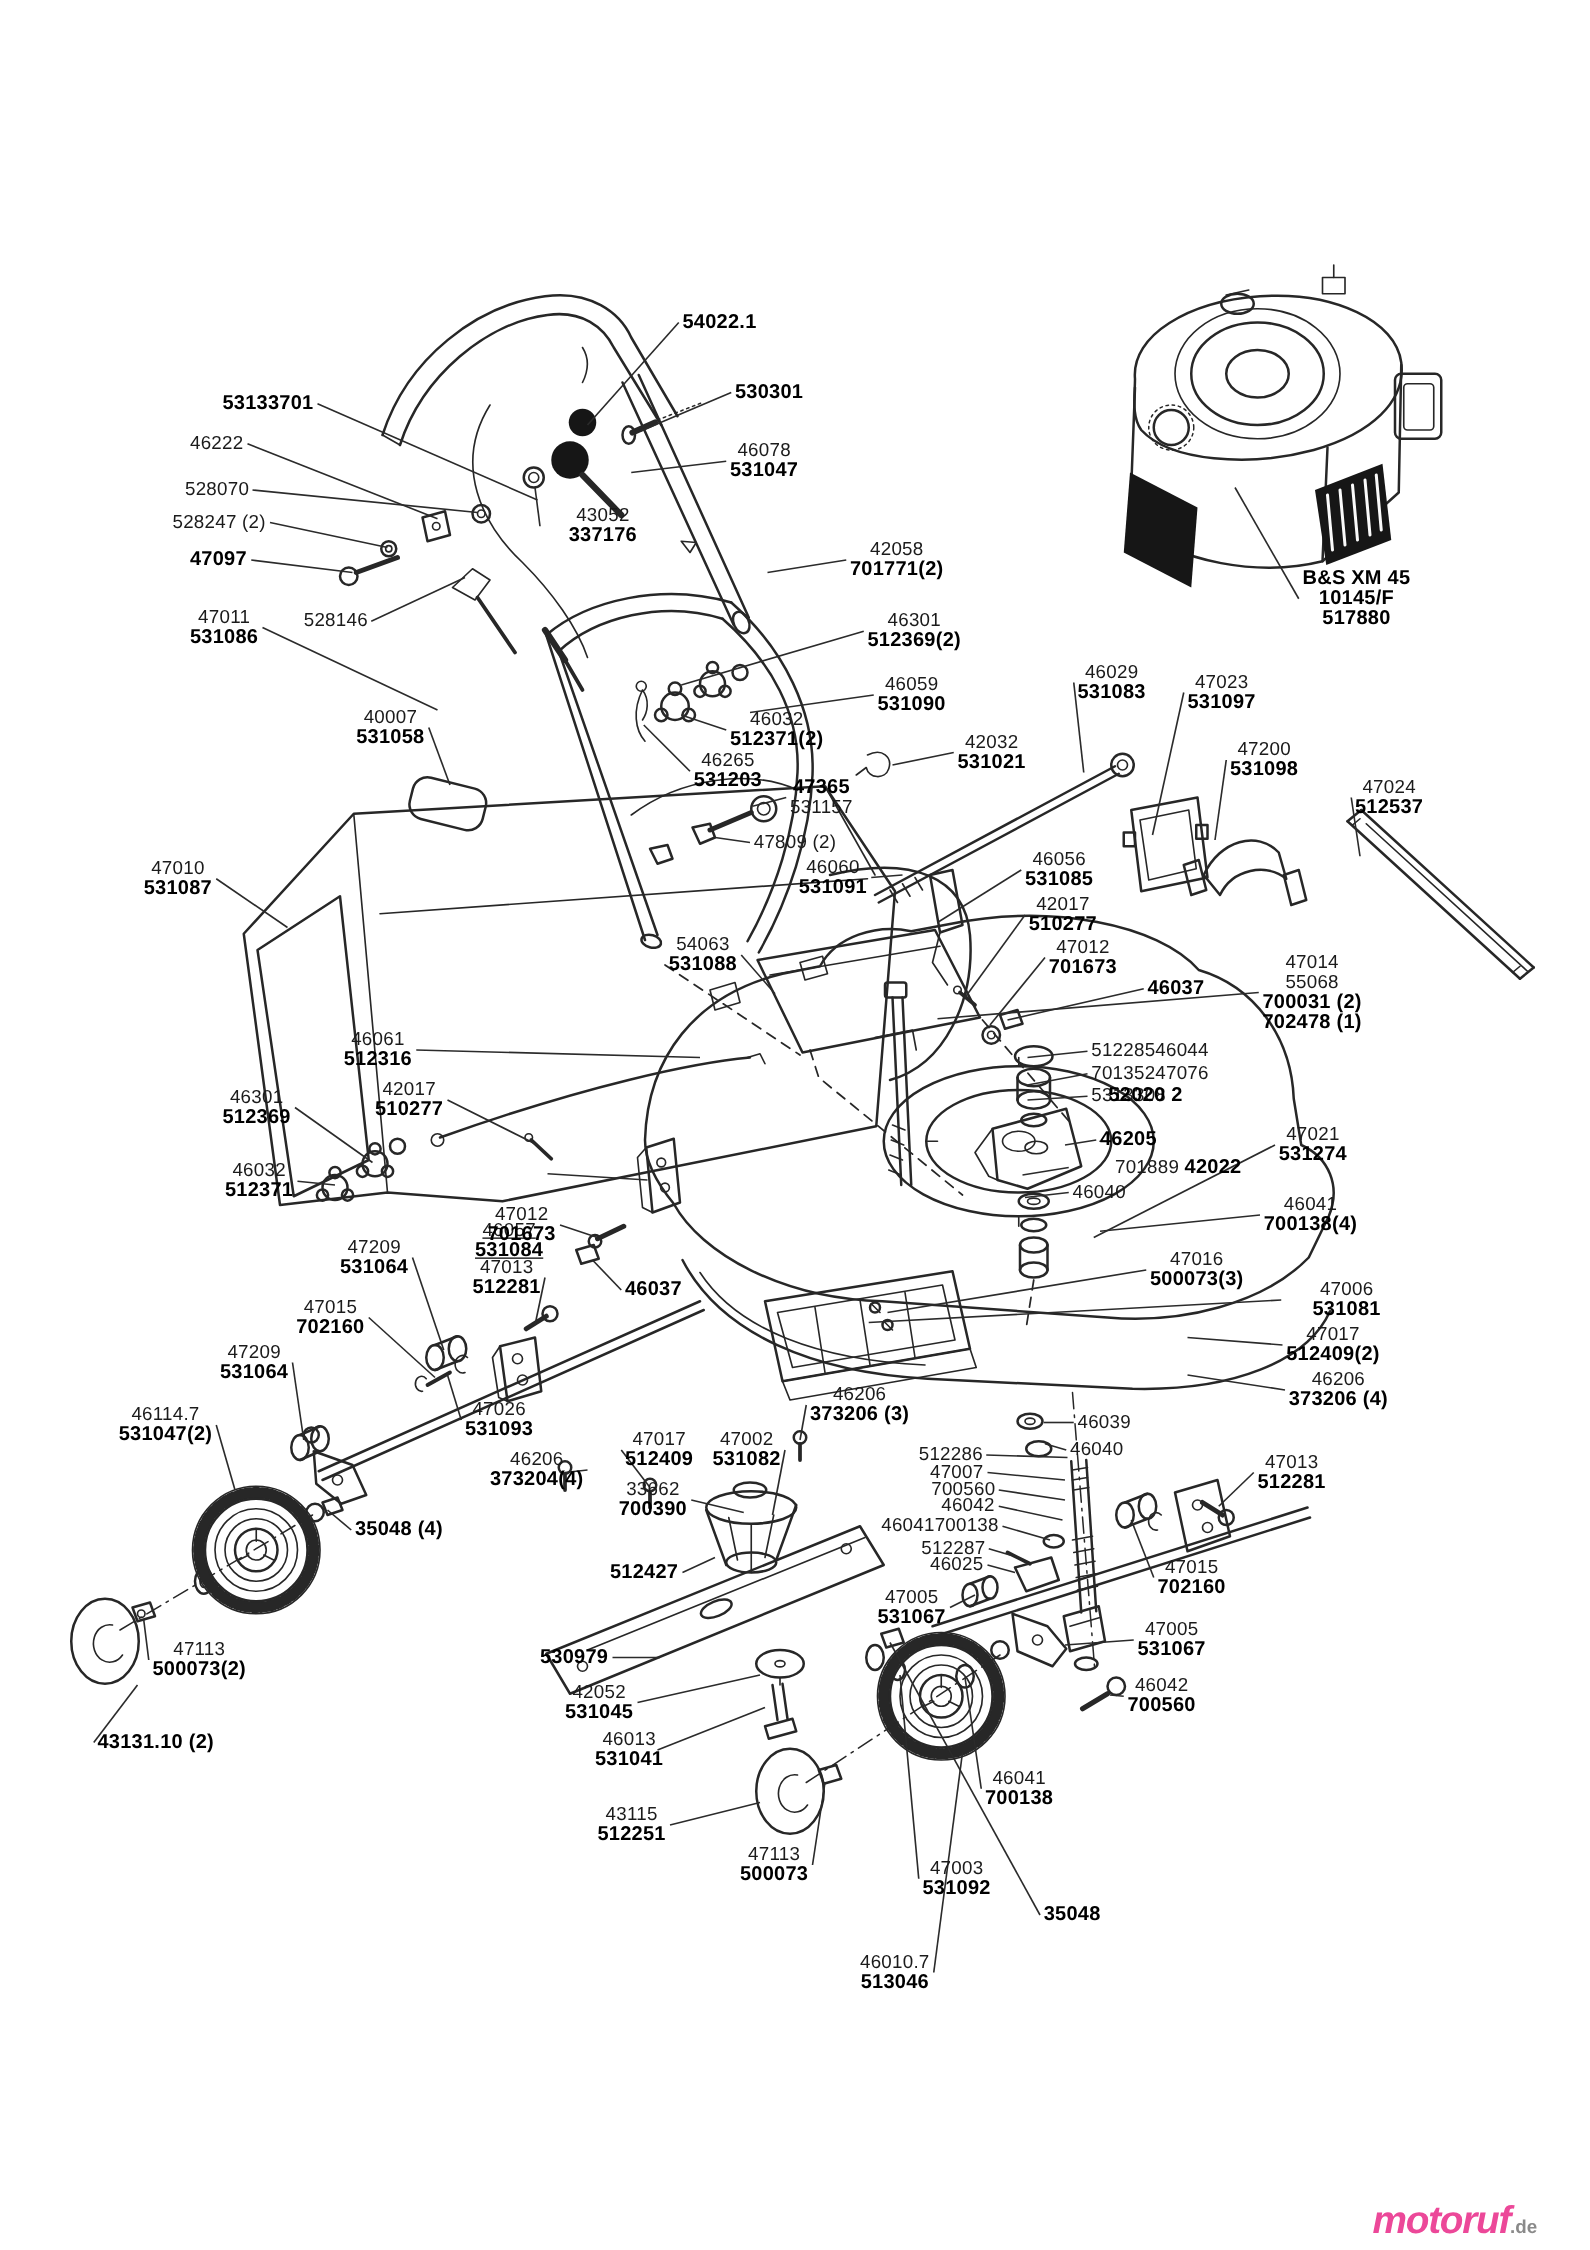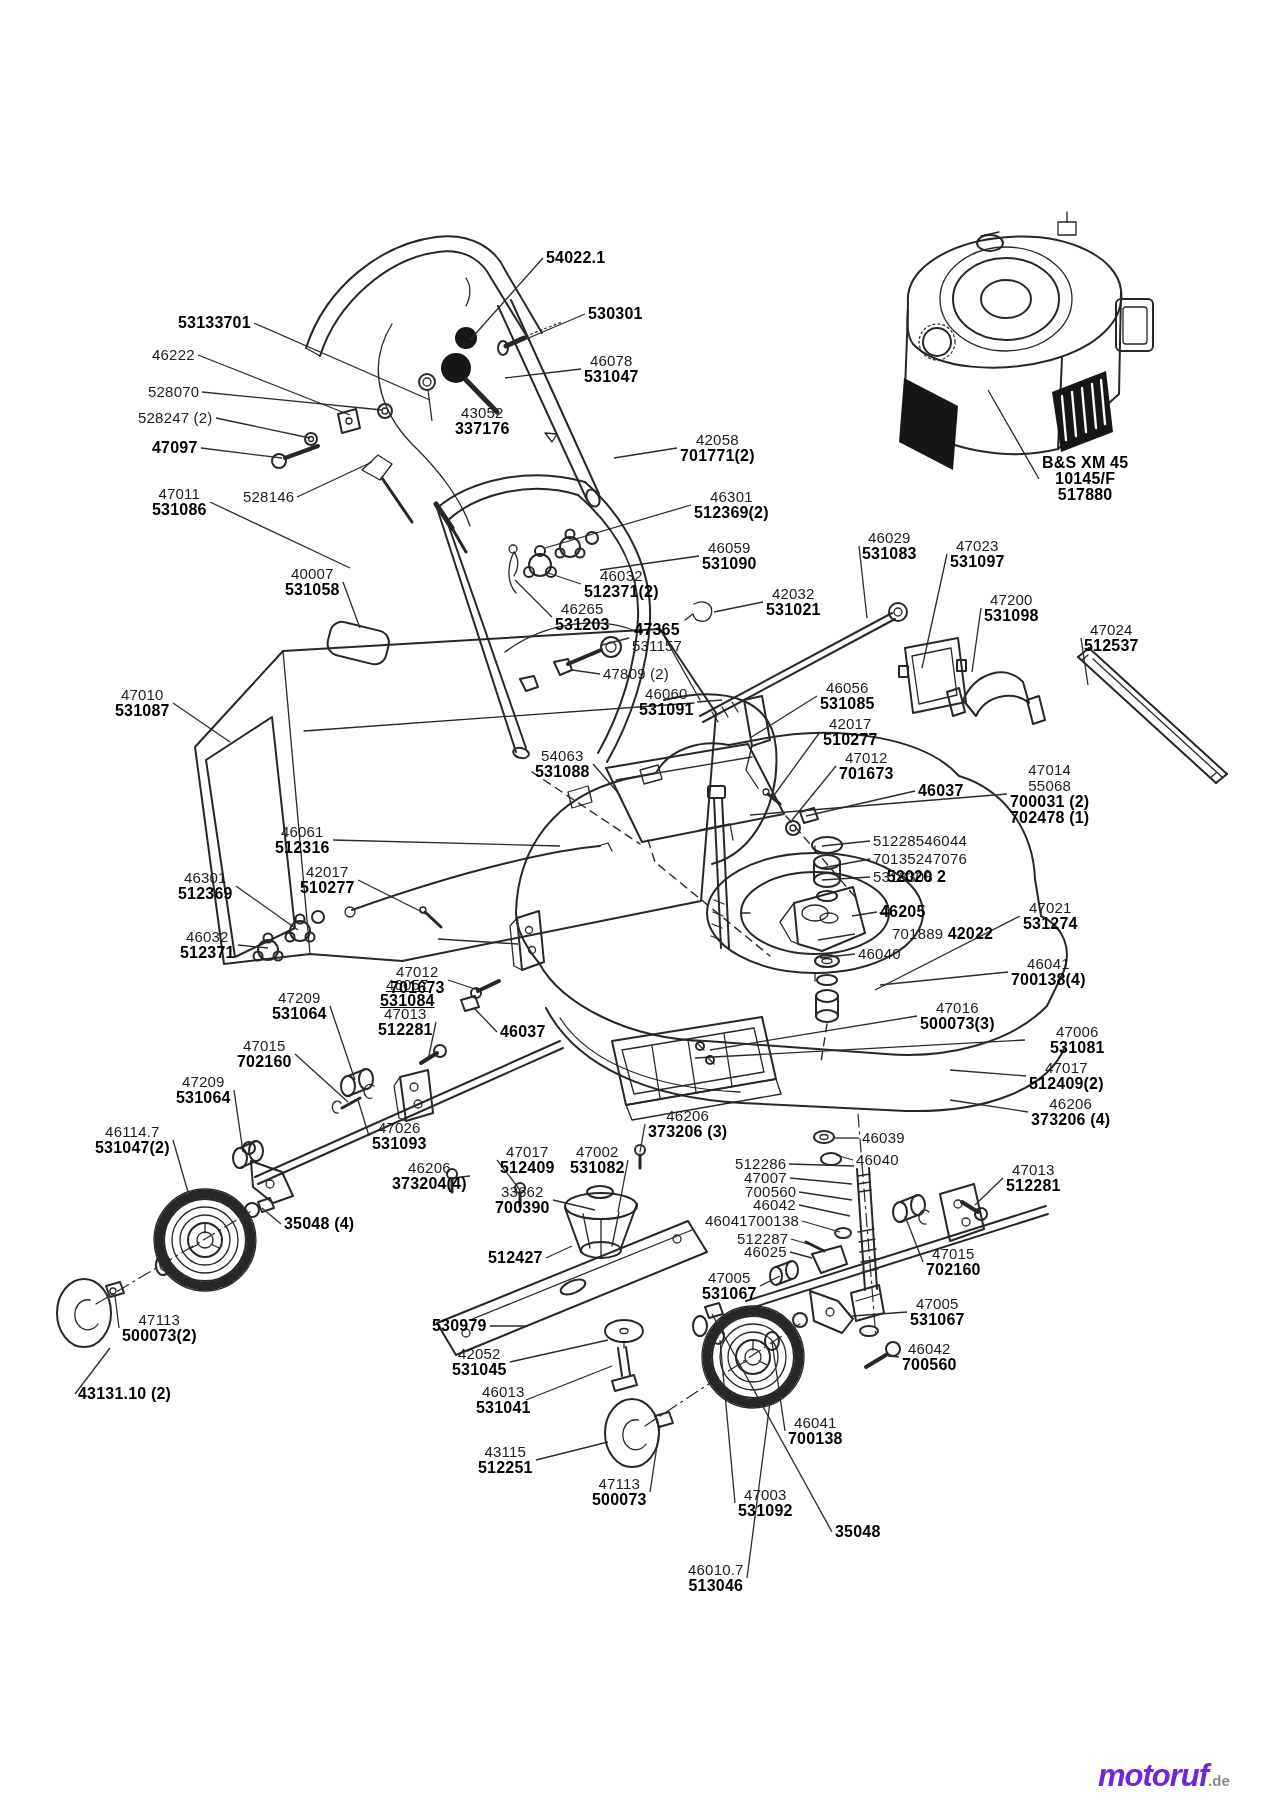--- a/index.html
+++ b/index.html
@@ -19,21 +19,21 @@
   #art g .d{stroke-dasharray:8 6;stroke-width:1.4;}
   #art g .dd{stroke-dasharray:13 5 2 5;stroke-width:1.2;}
   #art g .dt{stroke-dasharray:2 3;stroke-width:1.2;}
   #art g .w{stroke:#fafafa;stroke-width:2.4;}
   #art g .tread{stroke-width:9;stroke-dasharray:3.5 3;}
   #leaders line{stroke:#2b2b2b;stroke-width:1.3;}
   .lbl{position:absolute;text-align:center;white-space:nowrap;}
   .ln{font-size:15px;line-height:16px;color:#1b1b1b;letter-spacing:.2px;}
   .ln .b{font-weight:700;font-size:16px;color:#000;}
   .wm{position:absolute;left:1098px;top:1758px;z-index:4;white-space:nowrap;}
-  .wm .brand{font-size:31px;font-weight:700;font-style:italic;color:#6d28d9;letter-spacing:-1px;}
+  .wm .brand{font-size:31px;font-weight:700;font-style:italic;color:#ec4899;letter-spacing:-1px;}
   .wm .tld{font-size:15px;font-weight:700;color:#8a8a8a;}
 </style>
 </head>
 <body>
 
 <div class="stage">
 
   <svg id="art" width="1272" height="1800" viewBox="0 0 1272 1800">
     <defs>
       <pattern id="dots" width="7" height="7" patternUnits="userSpaceOnUse">

